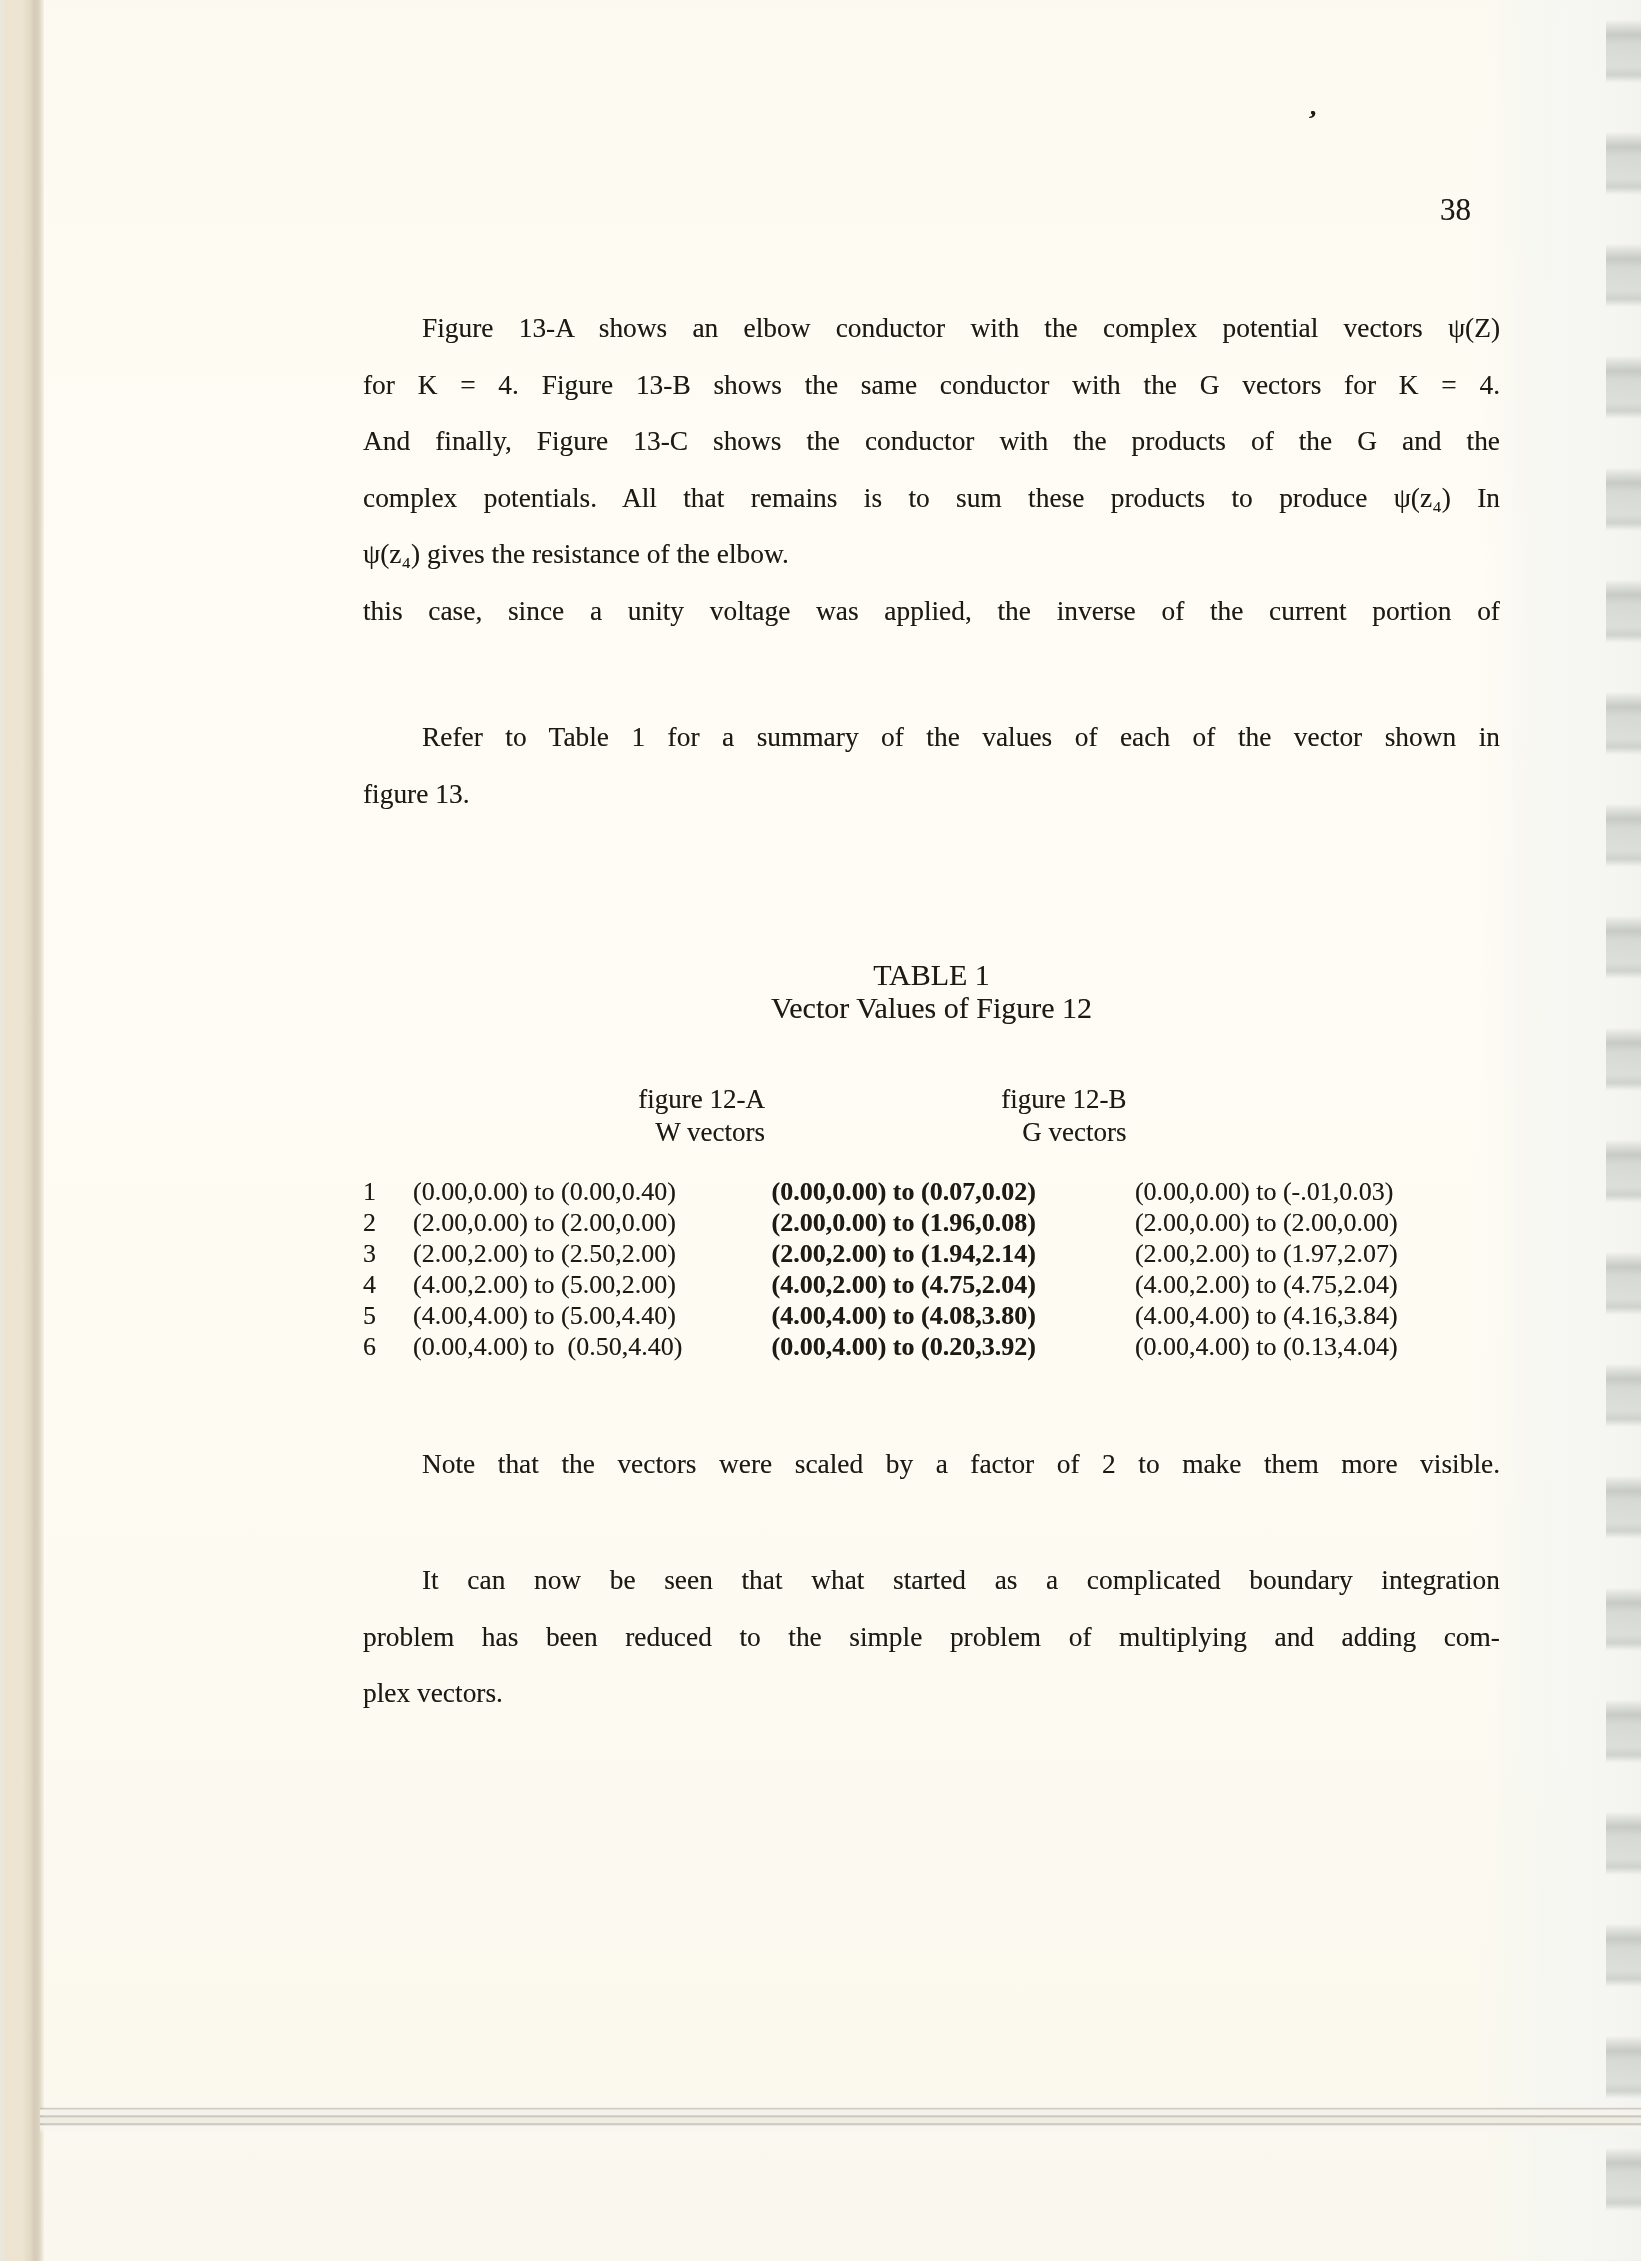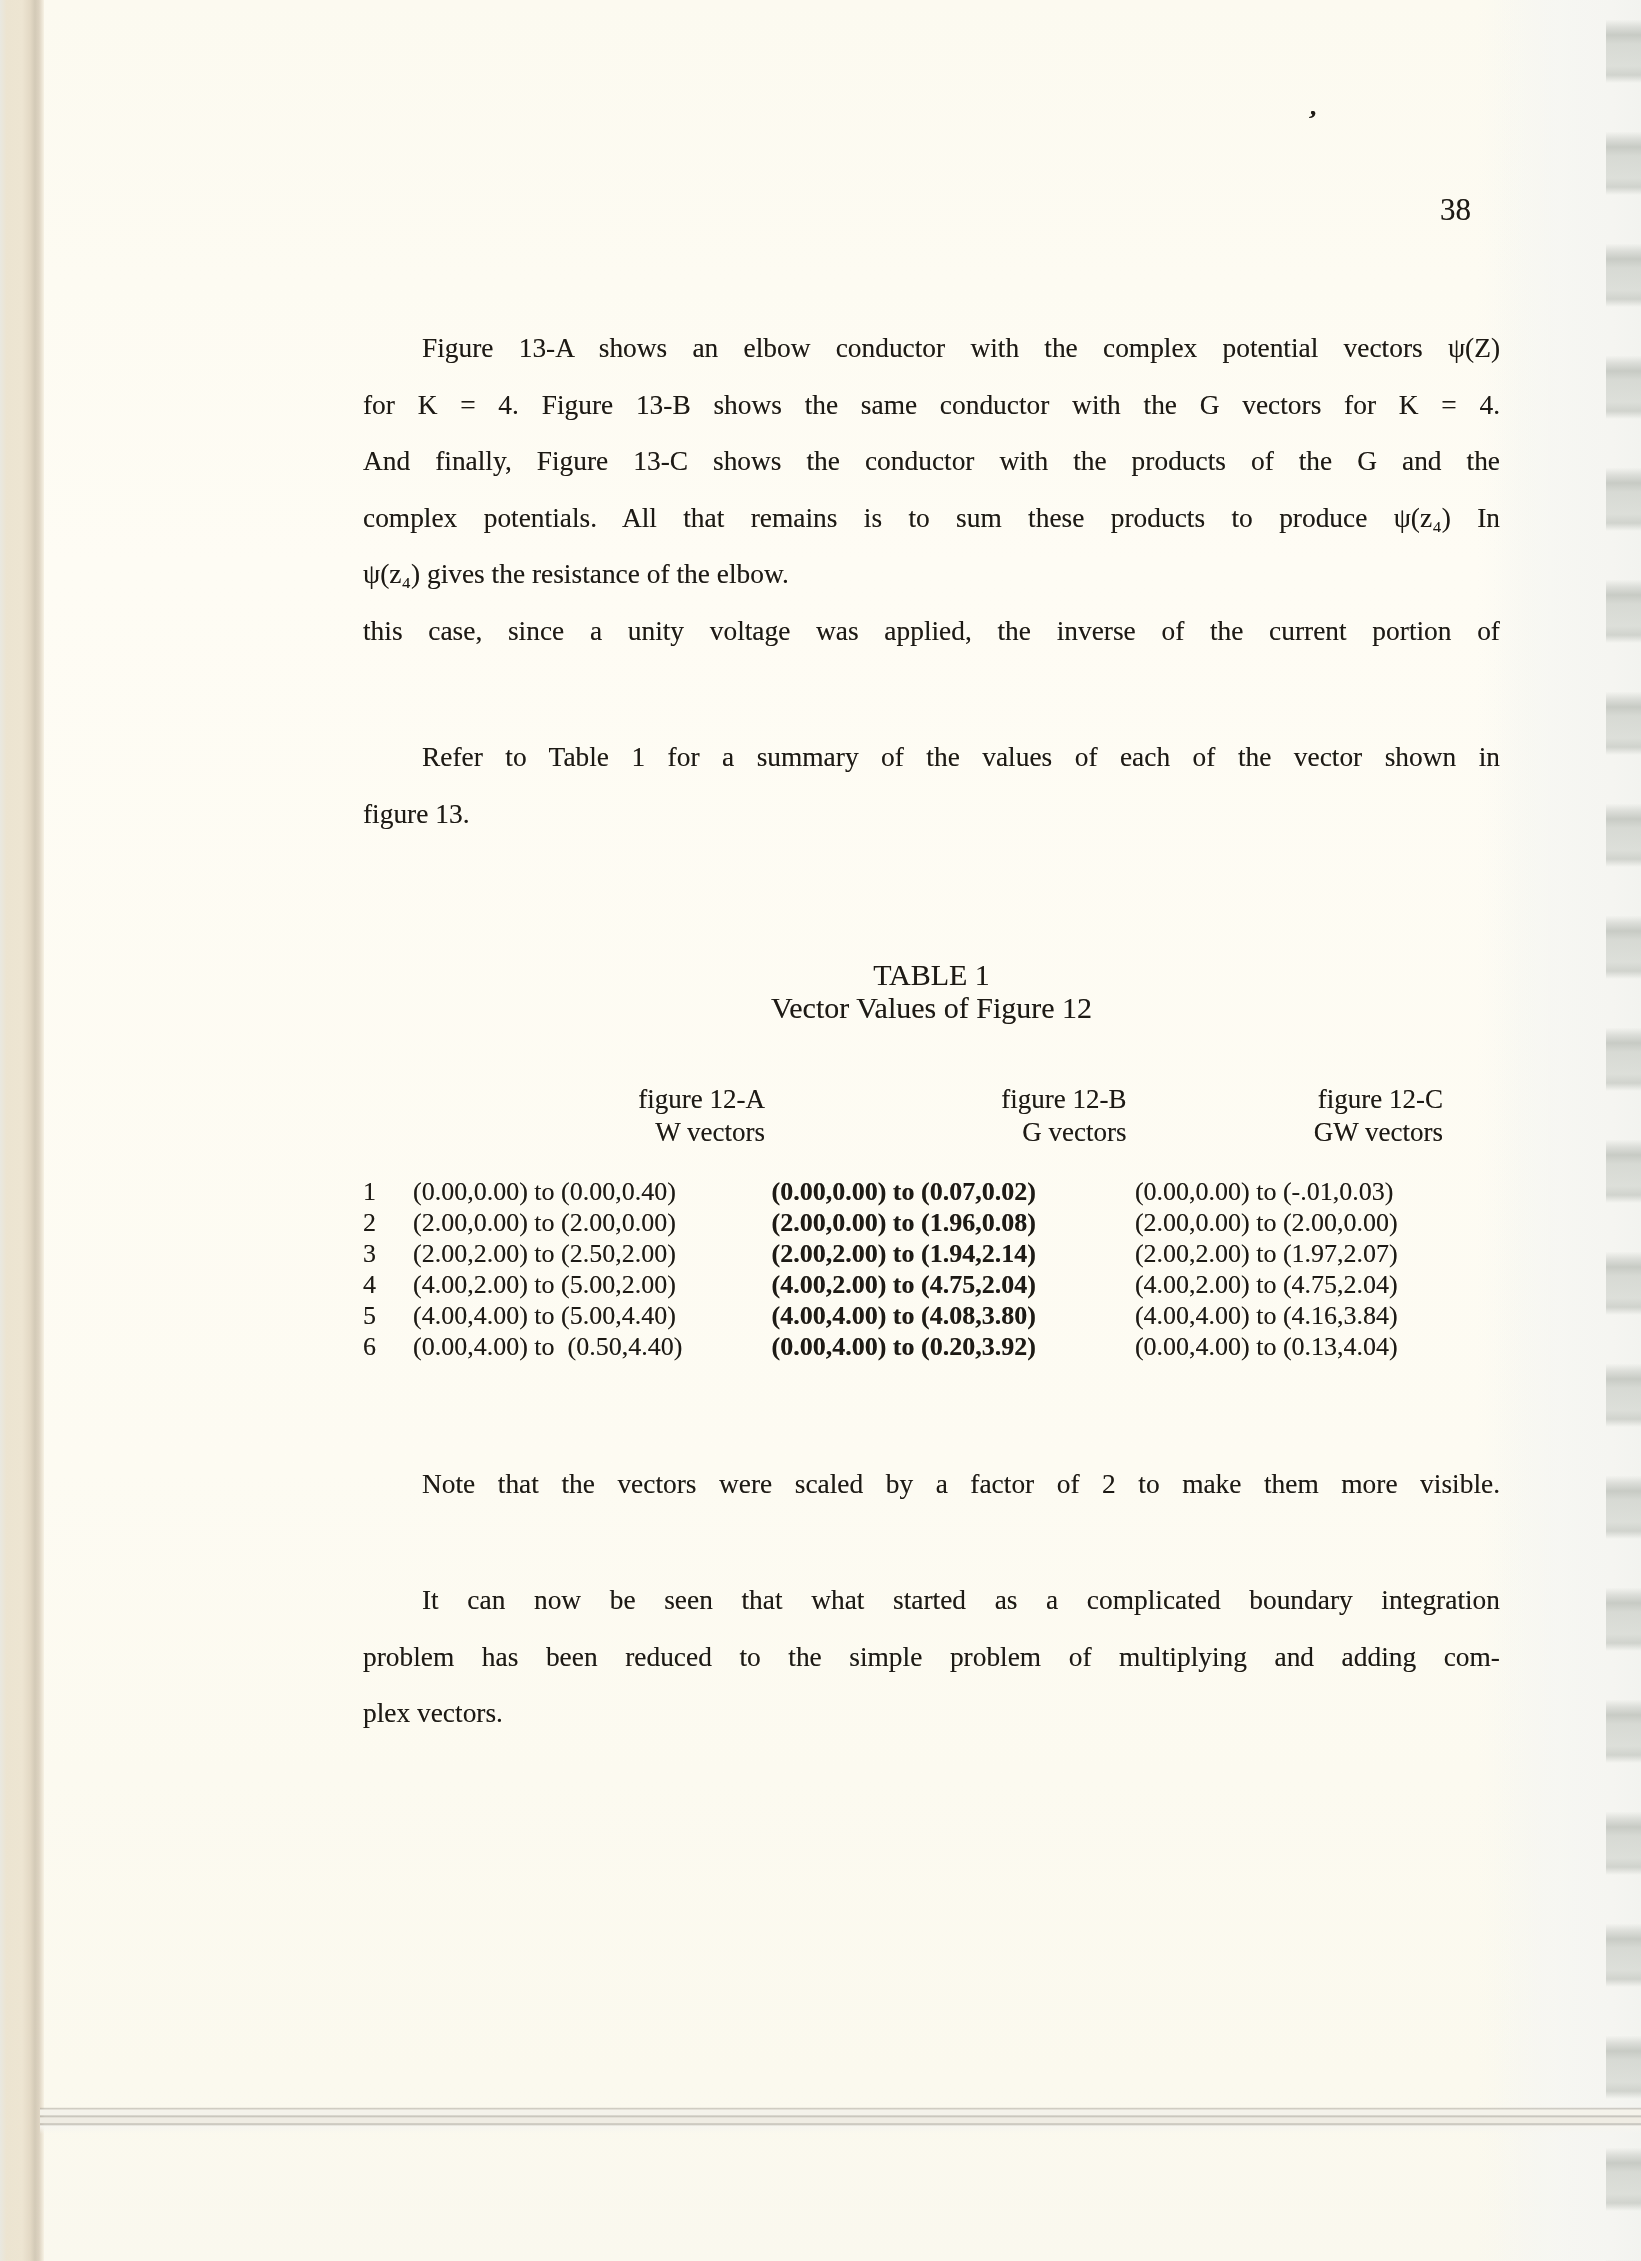--- a/index.html
+++ b/index.html
@@ -59,21 +59,21 @@
   }
   .stray-mark {
     position: absolute; left: 1307px; top: 105px;
     font-size: 26px; font-weight: bold; transform: rotate(12deg);
   }
   .textblock {
     position: absolute; left: 363px; width: 1137px;
     font-size: 27.4px;
   }
   .line { line-height: 32px; margin-bottom: 24.5px; }
-  .jline { text-align: justify; text-align-last: justify; margin-top: 20px; }
+  .jline { text-align: justify; text-align-last: justify; }
   .lline { text-align: left; }
   .indent { padding-left: 59px; }
   .table-head {
     position: absolute; left: 363px; top: 958px; width: 1137px;
     text-align: center; font-size: 30px; line-height: 33px;
   }
   .colgrid {
     position: absolute; left: 363px; width: 1137px;
     display: grid;
     grid-template-columns: 50px 352px 6.5px 355px 8.4px 356px 1fr;
@@ -127,24 +127,20 @@
 
   <div class="colgrid col-head txt">
     <div class="ch1">
       <div>figure 12-A</div>
       <div>W vectors</div>
     </div>
     <div class="ch2">
       <div>figure 12-B</div>
       <div>G vectors</div>
     </div>
-    <div class="ch3">
-      <div>figure 12-C</div>
-      <div>GW vectors</div>
-    </div>
   </div>
 
   <div class="vtable txt">
     <div class="trow">
       <div class="tnum">1</div>
       <div class="tc1">(0.00,0.00) to (0.00,0.40)</div>
       <div class="tc2">(0.00,0.00) to (0.07,0.02)</div>
       <div class="tc3">(0.00,0.00) to (-.01,0.03)</div>
     </div>
     <div class="trow">

